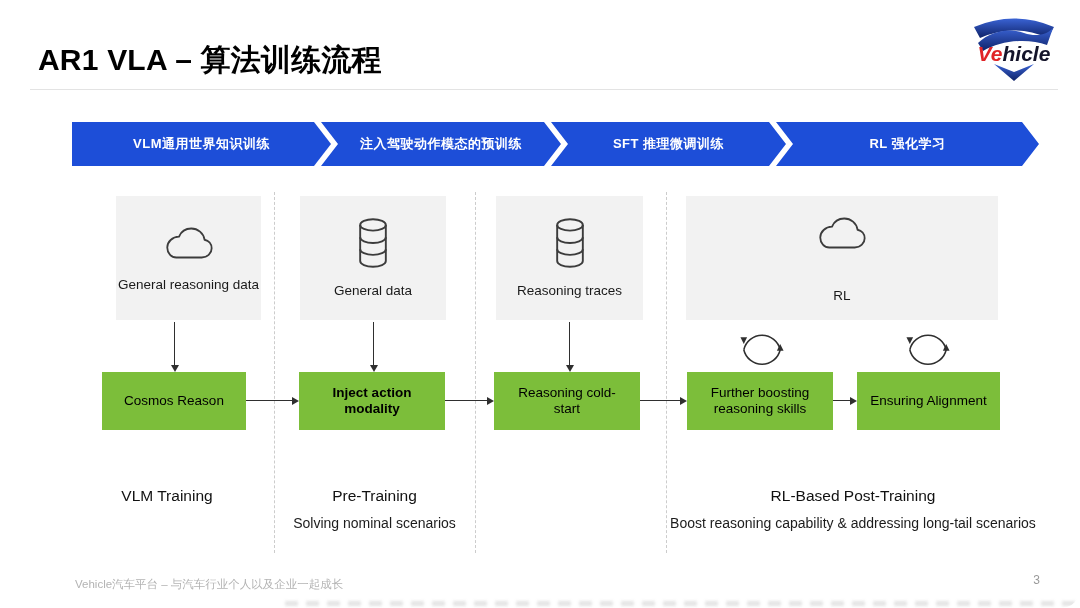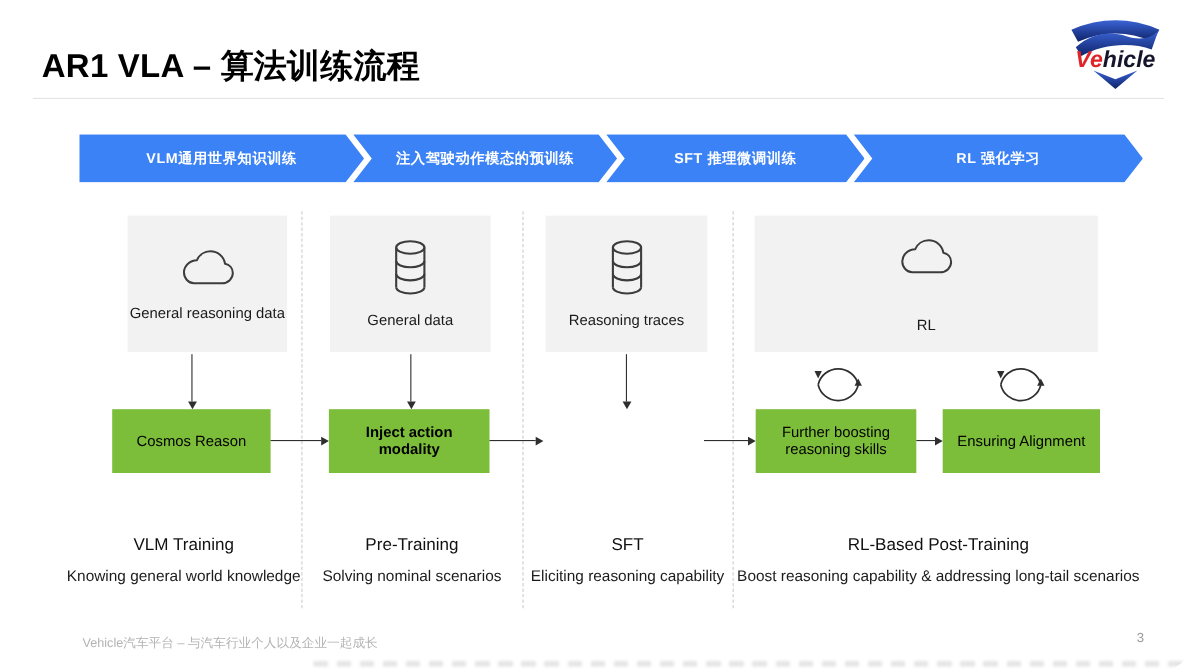--- a/index.html
+++ b/index.html
@@ -11,21 +11,21 @@
   }
   
   .title{
     position:absolute; left:38px; top:40px; font-size:30px; font-weight:bold;
     color:#000; letter-spacing:.2px; margin:0;
   }
   .title-rule{position:absolute; left:30px; right:22px; top:89px; height:1px; background:#e3e3e3;}
   .logo{position:absolute; left:962px; top:6px; width:104px; height:82px;}
   
   .chev{
-    position:absolute; top:122px; height:44px; background:#3b82f6;
+    position:absolute; top:122px; height:44px; background:#1d4ed8;
     display:flex; align-items:center; justify-content:center;
     color:#fff; font-size:13px; font-weight:bold; letter-spacing:.5px;
   }
   .chev.first{clip-path:polygon(0 0, calc(100% - 17px) 0, 100% 50%, calc(100% - 17px) 100%, 0 100%);}
   .chev.mid{clip-path:polygon(0 0, calc(100% - 17px) 0, 100% 50%, calc(100% - 17px) 100%, 0 100%, 17px 50%);}
   .chev.s1{left:72px;  width:259px;}
   .chev.s2{left:321px; width:240px;}
   .chev.s3{left:551px; width:235px;}
   .chev.s4{left:776px; width:263px;}
   
@@ -172,20 +172,21 @@
     </span>
     <span class="srclabel">RL</span>
   </div>
 
   <div class="varrow a1"></div>
   <div class="varrow a2"></div>
   <div class="varrow a3"></div>
 
   <div class="greenbox g1">Cosmos Reason</div>
   <div class="greenbox g2">Inject action modality</div>
+  <div class="greenbox g3">Reasoning cold-start</div>
   <div class="greenbox g4">Further boosting reasoning skills</div>
   <div class="greenbox g5">Ensuring Alignment</div>
 
   <div class="harrow h1"></div>
   <div class="harrow h2"></div>
   <div class="harrow h3"></div>
   <div class="harrow h4"></div>
 
   <div class="cycle c1">
     <svg width="46" height="46" viewBox="0 0 48 48">
@@ -199,30 +200,25 @@
     <svg width="46" height="46" viewBox="0 0 48 48">
       <path d="M43 18 A19.5 19.5 0 0 1 5 18" fill="none" stroke="#2f2f2f" stroke-width="1.6" transform="rotate(180 24 24)"></path>
       <path d="M5 30 A19.5 19.5 0 0 0 43 30" fill="none" stroke="#2f2f2f" stroke-width="1.6"></path>
       <polygon points="1.5,17 8.5,17 5,24" fill="#2f2f2f"></polygon>
       <polygon points="39.5,31 46.5,31 43,24" fill="#2f2f2f"></polygon>
     </svg>
   </div>
 
   <div class="stage r1">
     <h3>VLM Training</h3>
-    <p>Knowing general world knowledge</p>
   </div>
   <div class="stage r2">
     <h3>Pre-Training</h3>
     <p>Solving nominal scenarios</p>
   </div>
-  <div class="stage r3">
-    <h3>SFT</h3>
-    <p>Eliciting reasoning capability</p>
-  </div>
   <div class="stage r4">
     <h3>RL-Based Post-Training</h3>
     <p>Boost reasoning capability &amp; addressing long-tail scenarios</p>
   </div>
 
   <div class="footer">Vehicle汽车平台 – 与汽车行业个人以及企业一起成长</div>
   <div class="pagenum">3</div>
   <div class="watermark"></div>
 
 </div>

